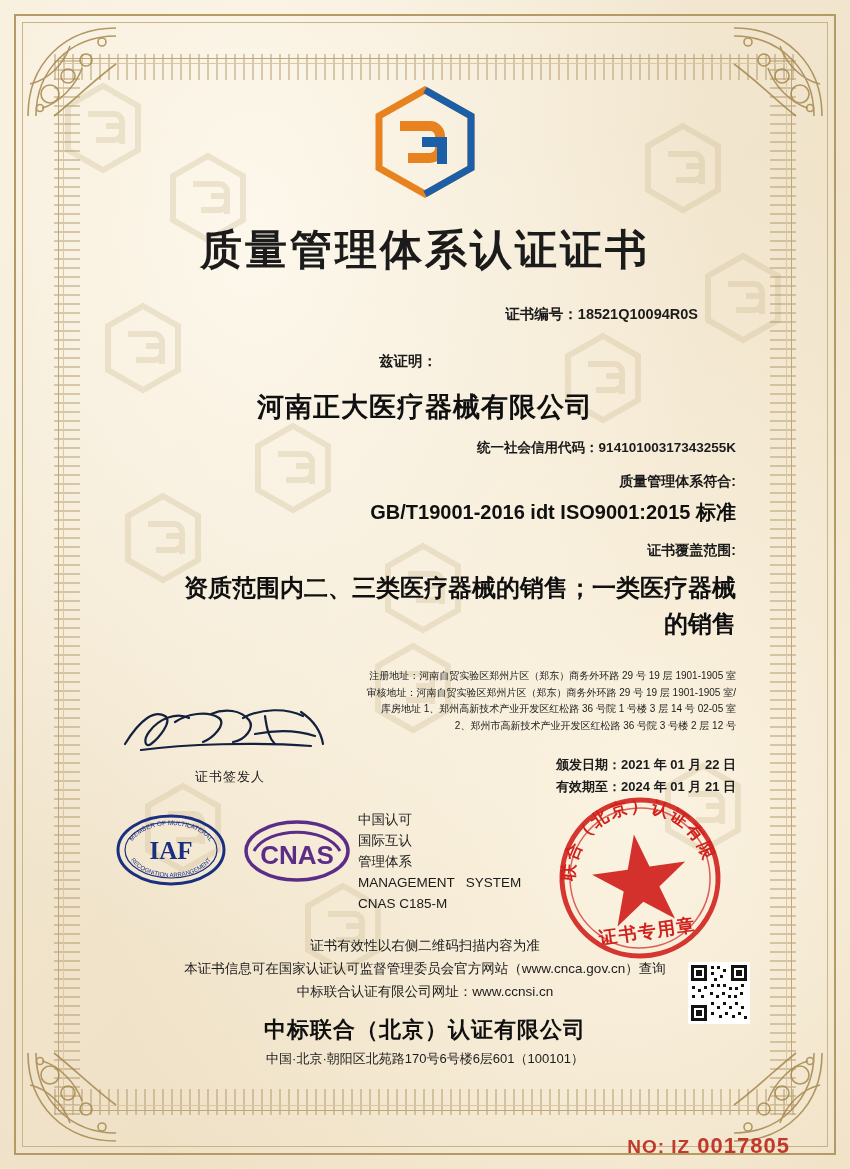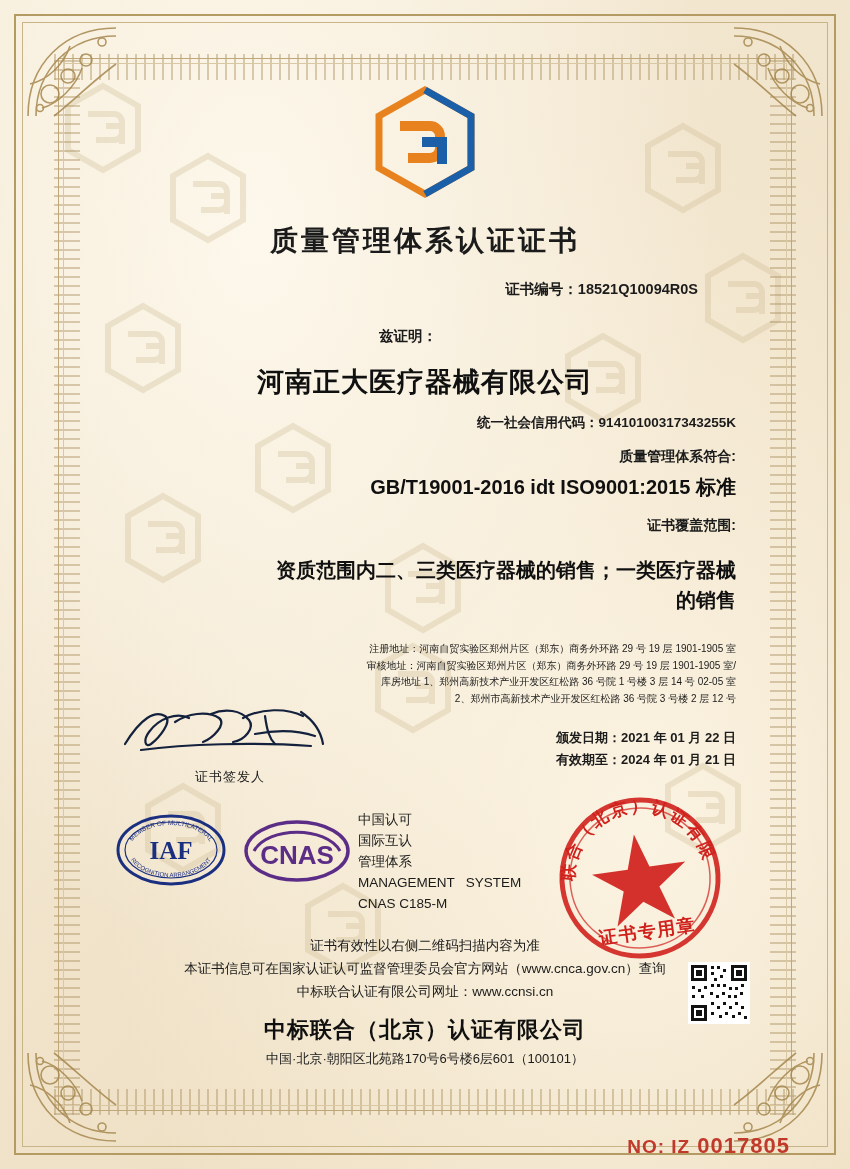--- a/index.html
+++ b/index.html
@@ -91,29 +91,29 @@
     left: 80px; right: 80px; top: 70px;
     text-align: center;
   }
 
   .logo {
     margin: 16px auto 6px;
     width: 118px; height: 112px;
   }
 
   .main-title {
-    font-size: 28px;
+    font-size: 42px;
     font-weight: bold;
     letter-spacing: 3px;
     color: #1b1b1b;
     margin-top: 14px;
   }
 
   .cert-no-row {
-    margin-top: 20px;
+    margin-top: 27px;
     text-align: right;
     padding-right: 72px;
     font-size: 14.5px;
     font-weight: bold;
     color: #1b1b1b;
   }
 
   .hereby {
     margin-top: 28px;
     text-align: center;
@@ -153,24 +153,24 @@
   .standard {
     margin-top: 8px;
     text-align: right;
     padding-right: 34px;
     font-size: 20px;
     font-weight: bold;
     color: #101010;
   }
 
   .scope {
-    margin-top: 20px;
+    margin-top: 10px;
     text-align: right;
     padding-right: 34px;
-    font-size: 20px;
+    font-size: 24px;
     font-weight: bold;
     line-height: 1.5;
     color: #101010;
   }
 
   .addresses {
     margin-top: 26px;
     text-align: right;
     padding-right: 34px;
     font-size: 10px;

